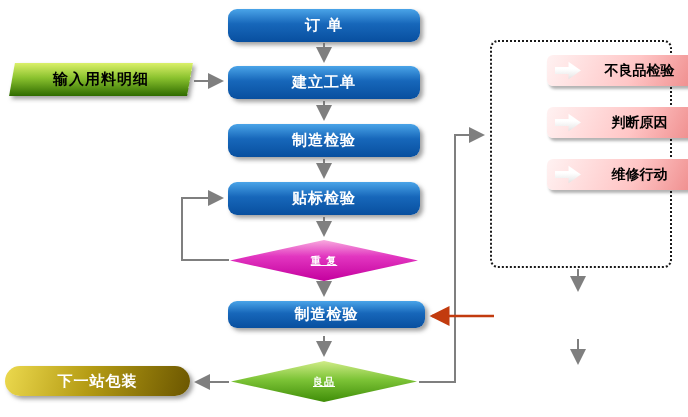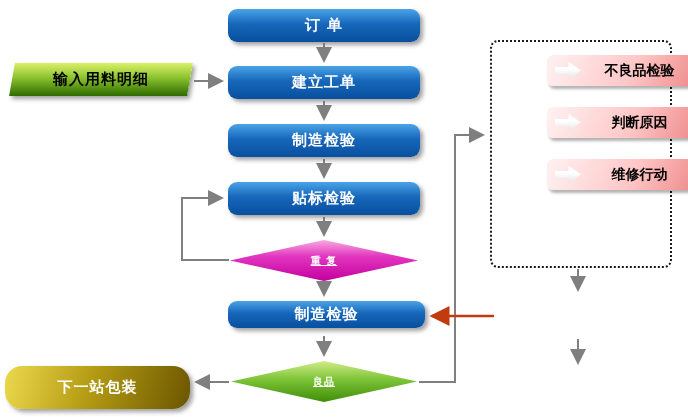--- a/index.html
+++ b/index.html
@@ -26,21 +26,21 @@
   .parallelogram .inner { transform:skewX(10deg); }
   .diamond {
     clip-path:polygon(50% 0,100% 50%,50% 100%,0 50%);
     filter:drop-shadow(3px 3px 3px rgba(0,0,0,.4));
     font-size:10px;
     text-decoration:underline;
   }
   .magenta { background:linear-gradient(to bottom,#f8aade 0%,#e236c0 40%,#c4009e 100%); }
   .greend  { background:linear-gradient(to bottom,#d0ec88 0%,#7dc437 45%,#3f8d08 100%); }
   .packaging {
-    left:5px; top:366px; width:185px; height:43px; border-radius:17px;
+    left:5px; top:366px; width:185px; height:30px; border-radius:17px;
     background:linear-gradient(105deg,#ecd94e 0%,#b59c14 45%,#6b5600 100%);
     box-shadow:3px 3px 4px rgba(110,110,110,.65);
   }
   .scrap {
     left:494px; top:370px; width:168px; height:31px; border-radius:8px;
     background:linear-gradient(105deg,#e6e6e6 0%,#a2a2a2 50%,#6f6f6f 100%);
     box-shadow:3px 3px 4px rgba(110,110,110,.65);
   }
   .dotted-box {
     position:absolute; left:490px; top:40px; width:182px; height:228px;

